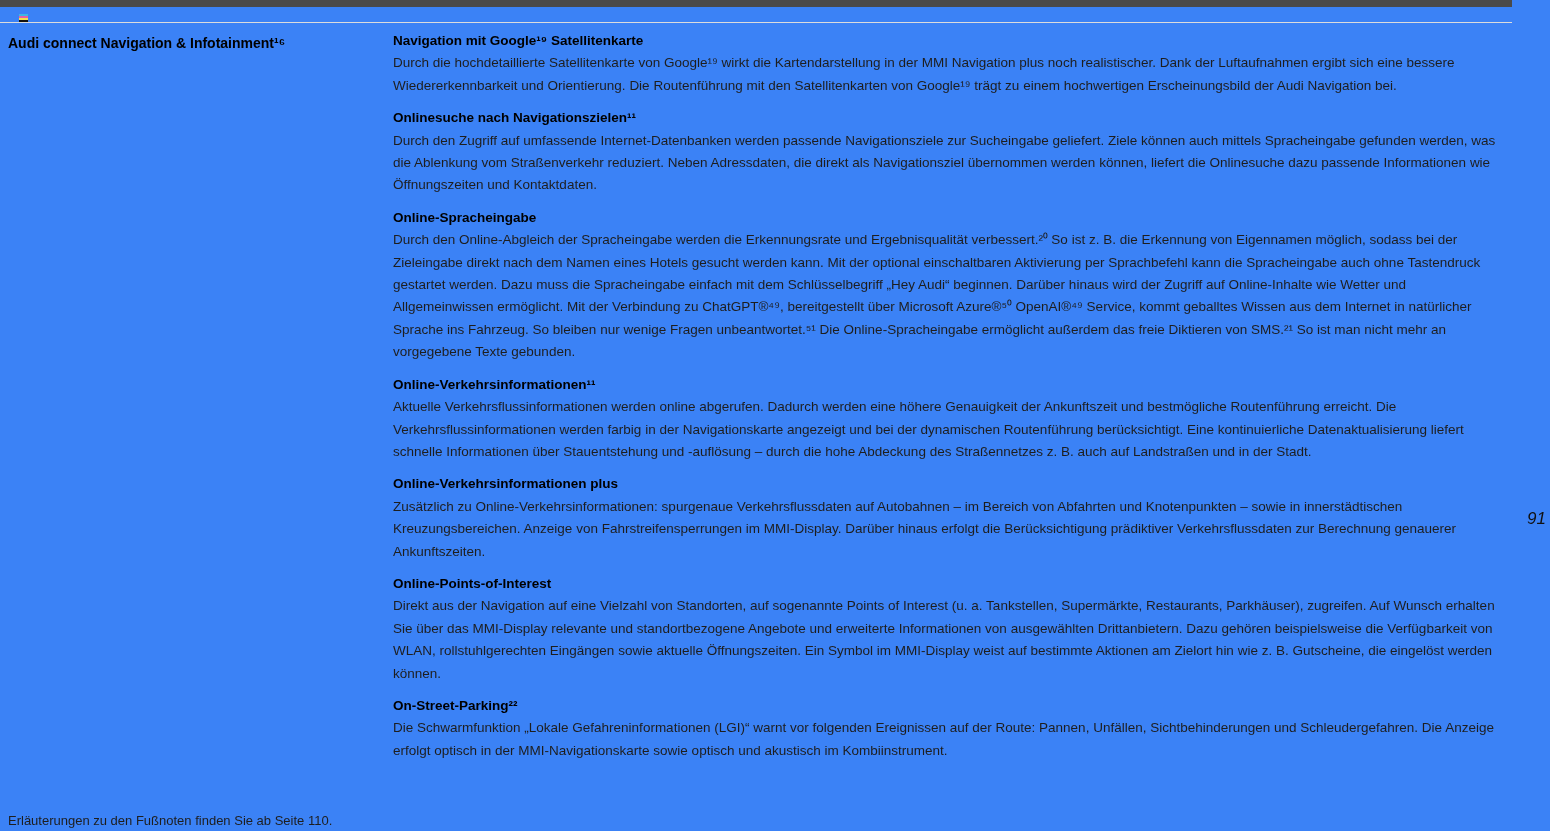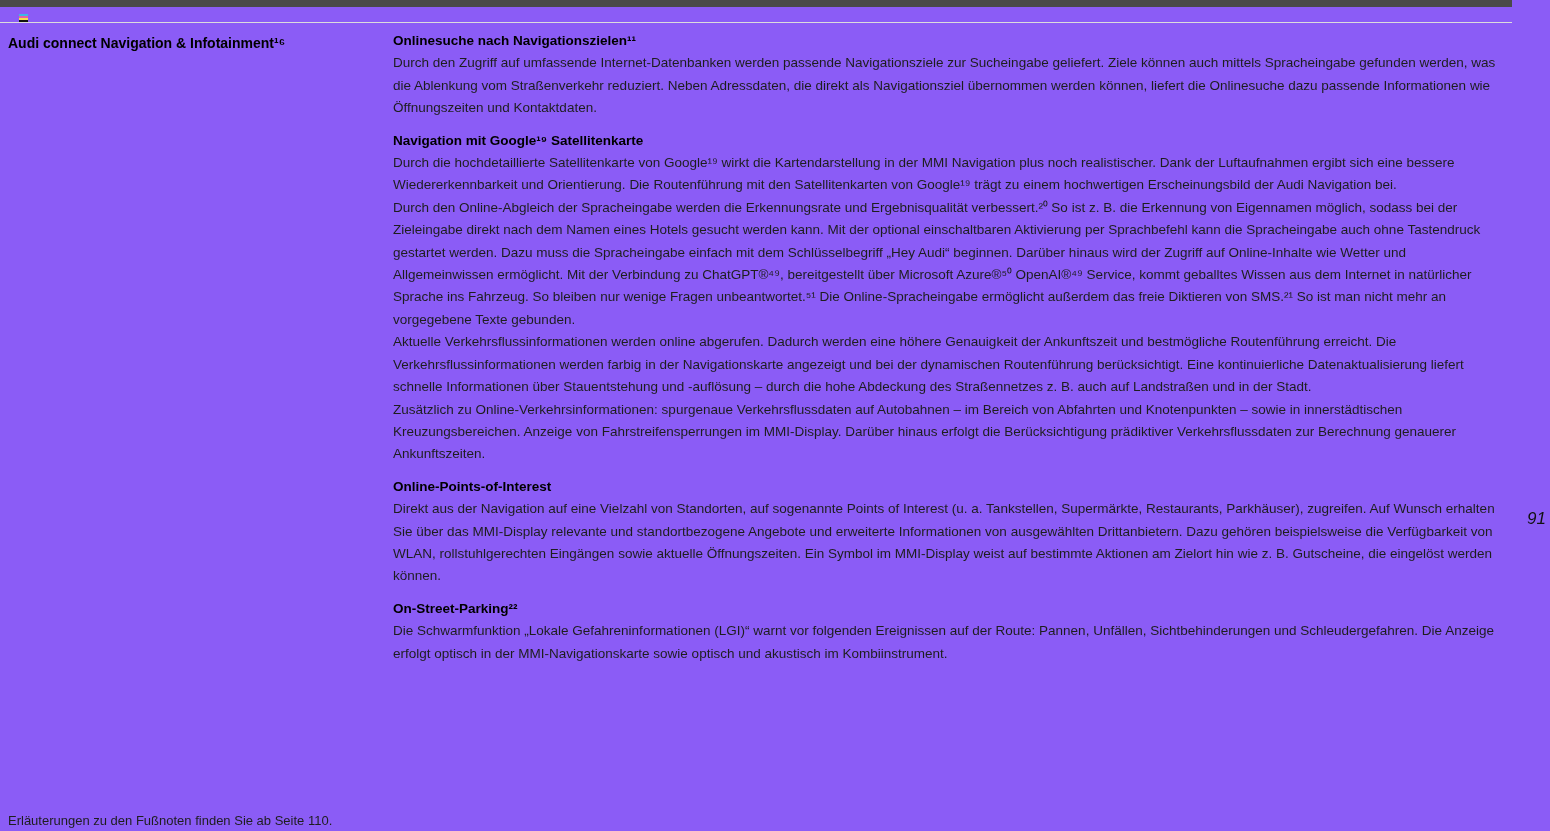--- a/index.html
+++ b/index.html
@@ -1,20 +1,20 @@
 <!DOCTYPE html>
 <html lang="de"><head>
 <meta charset="utf-8">
 <style>
   html, body { margin: 0; padding: 0; background: #ffffff; }
   .page {
     position: relative;
     width: 1550px;
     height: 831px;
-    background: #8b5cf6;
+    background: #3b82f6;
     font-family: "Liberation Sans", sans-serif;
     color: #1a1a1a;
     overflow: hidden;
   }
   .top-bar {
     position: absolute;
     left: 0; top: 0;
     width: 1512px; height: 7px;
     background: #4a4a4a;
   }
@@ -93,38 +93,41 @@
     <span class="s2"></span>
     <span class="s3"></span>
     <span class="s4"></span>
   </div>
 
   <h1 class="left-title">Audi connect Navigation &amp; Infotainment¹⁶</h1>
 
   <div class="content">
 
     <section class="sec">
+      <h2>Navigation mit Google¹⁹ Satellitenkarte</h2>
+      <p>Durch die hochdetaillierte Satellitenkarte von Google¹⁹ wirkt die Kartendarstellung in der MMI Navigation plus noch realistischer. Dank der Luftaufnahmen ergibt sich eine bessere Wiedererkennbarkeit und Orientierung. Die Routenführung mit den Satellitenkarten von Google¹⁹ trägt zu einem hochwertigen Erscheinungsbild der Audi Navigation bei.</p>
+    </section>
+
+    <section class="sec">
       <h2>Onlinesuche nach Navigationszielen¹¹</h2>
       <p>Durch den Zugriff auf umfassende Internet-Datenbanken werden passende Navigationsziele zur Sucheingabe geliefert. Ziele können auch mittels Spracheingabe gefunden werden, was die Ablenkung vom Straßenverkehr reduziert. Neben Adressdaten, die direkt als Navigationsziel übernommen werden können, liefert die Onlinesuche dazu passende Informationen wie Öffnungszeiten und Kontaktdaten.</p>
     </section>
 
     <section class="sec">
-      <h2>Navigation mit Google¹⁹ Satellitenkarte</h2>
-      <p>Durch die hochdetaillierte Satellitenkarte von Google¹⁹ wirkt die Kartendarstellung in der MMI Navigation plus noch realistischer. Dank der Luftaufnahmen ergibt sich eine bessere Wiedererkennbarkeit und Orientierung. Die Routenführung mit den Satellitenkarten von Google¹⁹ trägt zu einem hochwertigen Erscheinungsbild der Audi Navigation bei.</p>
-    </section>
-
-    <section class="sec">
+      <h2>Online-Spracheingabe</h2>
       <p>Durch den Online-Abgleich der Spracheingabe werden die Erkennungsrate und Ergebnisqualität verbessert.²⁰ So ist z. B. die Erkennung von Eigennamen möglich, sodass bei der Zieleingabe direkt nach dem Namen eines Hotels gesucht werden kann. Mit der optional einschaltbaren Aktivierung per Sprachbefehl kann die Spracheingabe auch ohne Tastendruck gestartet werden. Dazu muss die Spracheingabe einfach mit dem Schlüsselbegriff „Hey Audi“ beginnen. Darüber hinaus wird der Zugriff auf Online-Inhalte wie Wetter und Allgemeinwissen ermöglicht. Mit der Verbindung zu ChatGPT®⁴⁹, bereitgestellt über Microsoft Azure®⁵⁰ OpenAI®⁴⁹ Service, kommt geballtes Wissen aus dem Internet in natürlicher Sprache ins Fahrzeug. So bleiben nur wenige Fragen unbeantwortet.⁵¹ Die Online-Spracheingabe ermöglicht außerdem das freie Diktieren von SMS.²¹ So ist man nicht mehr an vorgegebene Texte gebunden.</p>
     </section>
 
     <section class="sec">
+      <h2>Online-Verkehrsinformationen¹¹</h2>
       <p>Aktuelle Verkehrsflussinformationen werden online abgerufen. Dadurch werden eine höhere Genauigkeit der Ankunftszeit und bestmögliche Routenführung erreicht. Die Verkehrsflussinformationen werden farbig in der Navigationskarte angezeigt und bei der dynamischen Routenführung berücksichtigt. Eine kontinuierliche Datenaktualisierung liefert schnelle Informationen über Stauentstehung und -auflösung – durch die hohe Abdeckung des Straßennetzes z. B. auch auf Landstraßen und in der Stadt.</p>
     </section>
 
     <section class="sec">
+      <h2>Online-Verkehrsinformationen plus</h2>
       <p>Zusätzlich zu Online-Verkehrsinformationen: spurgenaue Verkehrsflussdaten auf Autobahnen – im Bereich von Abfahrten und Knotenpunkten – sowie in innerstädtischen Kreuzungsbereichen. Anzeige von Fahrstreifensperrungen im MMI-Display. Darüber hinaus erfolgt die Berücksichtigung prädiktiver Verkehrsflussdaten zur Berechnung genauerer Ankunftszeiten.</p>
     </section>
 
     <section class="sec">
       <h2>Online-Points-of-Interest</h2>
       <p>Direkt aus der Navigation auf eine Vielzahl von Standorten, auf sogenannte Points of Interest (u. a. Tankstellen, Supermärkte, Restaurants, Parkhäuser), zugreifen. Auf Wunsch erhalten Sie über das MMI-Display relevante und standortbezogene Angebote und erweiterte Informationen von ausgewählten Drittanbietern. Dazu gehören beispielsweise die Verfügbarkeit von WLAN, rollstuhlgerechten Eingängen sowie aktuelle Öffnungszeiten. Ein Symbol im MMI-Display weist auf bestimmte Aktionen am Zielort hin wie z. B. Gutscheine, die eingelöst werden können.</p>
     </section>
 
     <section class="sec">
       <h2>On-Street-Parking²²</h2>

